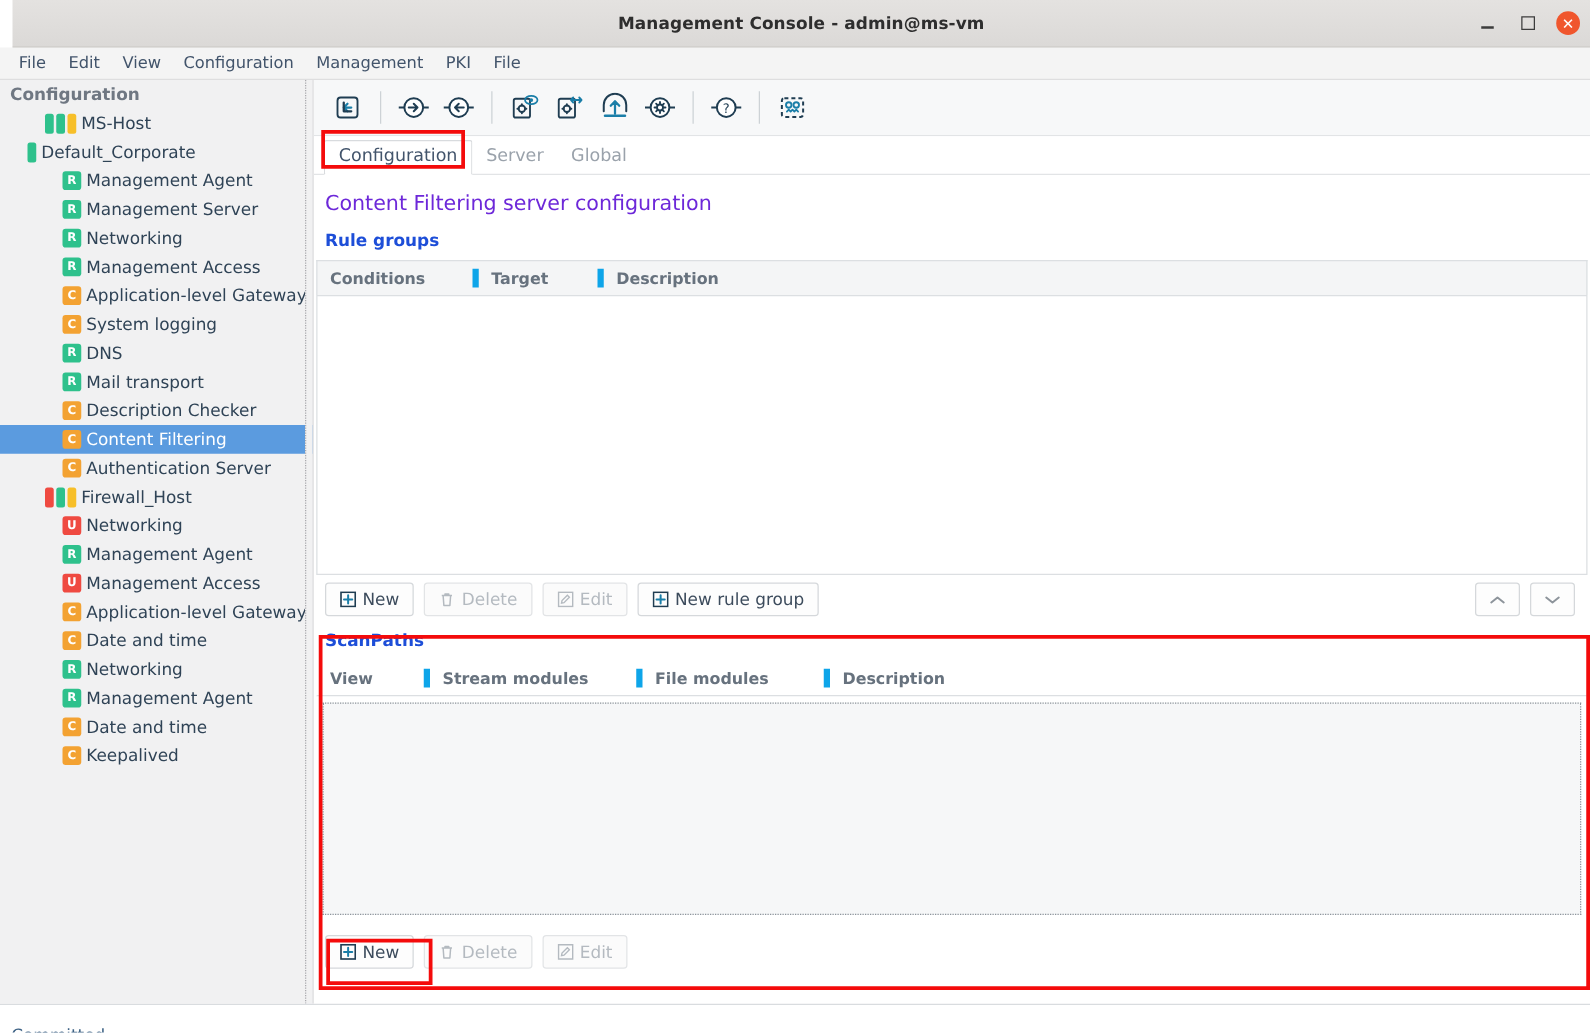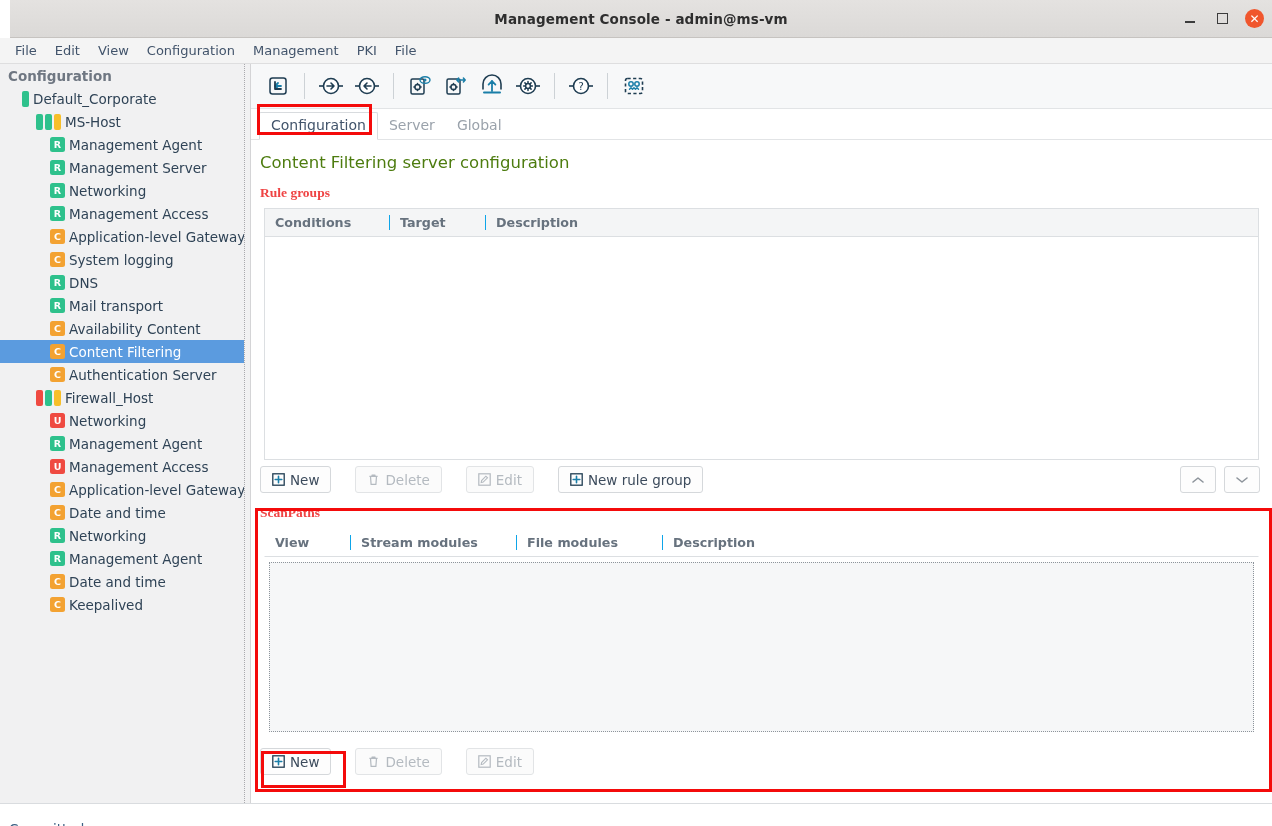--- a/index.html
+++ b/index.html
@@ -204,48 +204,47 @@
     color: #42546b;
     background: #ffffff;
     border: 1px solid #d8dbde;
     border-bottom-color: #ffffff;
     border-radius: 2px 2px 0 0;
     margin-bottom: -1px;
   }
 
   .page-title {
     font-size: 16.5px;
-    color: #4d7c0f;
+    color: #6d28d9;
     padding: 13px 16px 10px 9px;
   }
 
   .section-label {
     font-size: 13.5px;
     font-weight: bold;
-    color: #ef4444;
+    color: #1d4ed8;
     padding: 3px 0 7px 9px;
-    font-family: Liberation Serif, serif;
-  }
-
-  
-  .table-wrap { margin: 0 13px; }
+  }
+
+  
+  .table-wrap { margin: 0 2px; }
   .thead {
     display: flex;
     align-items: center;
     height: 27px;
     background: #f4f5f6;
     border: 1px solid #dcdfe2;
     border-bottom: none;
   }
   .th {
     font-size: 12.7px;
     font-weight: bold;
     color: #67727e;
     padding: 0 10px;
-    border-left: 1px solid #0ea5e9;
+    border-left: 5px solid #0ea5e9;
     height: 15px;
     line-height: 15px;
     display: flex;
     align-items: center;
   }
   .th:first-child { border-left: none; }
   .tbody {
     background: #ffffff;
     border: 1px solid #dcdfe2;
     border-top: 1px solid #dcdfe2;
@@ -255,21 +254,21 @@
     border: 1px dotted #8d949b;
     background: #f6f7f8;
     height: calc(100% - 10px);
     box-sizing: border-box;
   }
 
   
   .btnrow {
     display: flex;
     align-items: center;
-    gap: 24px;
+    gap: 8px;
     padding: 6px 9px;
   }
   .btn {
     display: inline-flex;
     align-items: center;
     gap: 5px;
     height: 25px;
     padding: 0 11px;
     border: 1px solid #d5d8db;
     border-radius: 3px;
@@ -346,34 +345,34 @@
   <div class="menu-item">Management</div>
   <div class="menu-item">PKI</div>
   <div class="menu-item">File</div>
 </div>
 
 <div class="workarea">
 
   <div class="sidebar">
     <div class="tree-root-label">Configuration</div>
     <div id="tree-container">
-        <div class="tree-node" style="padding-left: 22px;">
-          <span class="bars">
-            <span class="bar" style="background: rgb(46, 193, 140);"></span>
-          </span>
-          <span class="node-label">Default_Corporate</span>
-        </div>
         <div class="tree-node" style="padding-left: 36px;">
           <span class="bars">
             <span class="bar" style="background: rgb(46, 193, 140);"></span>
             <span class="bar" style="background: rgb(46, 193, 140);"></span>
             <span class="bar" style="background: rgb(247, 191, 41);"></span>
           </span>
           <span class="node-label">MS-Host</span>
         </div>
+        <div class="tree-node" style="padding-left: 22px;">
+          <span class="bars">
+            <span class="bar" style="background: rgb(46, 193, 140);"></span>
+          </span>
+          <span class="node-label">Default_Corporate</span>
+        </div>
         <div class="tree-node" style="padding-left: 50px;">
           <span class="badge" style="background: rgb(46, 193, 140);">R</span>
           <span class="node-label">Management Agent</span>
         </div>
         <div class="tree-node" style="padding-left: 50px;">
           <span class="badge" style="background: rgb(46, 193, 140);">R</span>
           <span class="node-label">Management Server</span>
         </div>
         <div class="tree-node" style="padding-left: 50px;">
           <span class="badge" style="background: rgb(46, 193, 140);">R</span>
@@ -394,21 +393,21 @@
         <div class="tree-node" style="padding-left: 50px;">
           <span class="badge" style="background: rgb(46, 193, 140);">R</span>
           <span class="node-label">DNS</span>
         </div>
         <div class="tree-node" style="padding-left: 50px;">
           <span class="badge" style="background: rgb(46, 193, 140);">R</span>
           <span class="node-label">Mail transport</span>
         </div>
         <div class="tree-node" style="padding-left: 50px;">
           <span class="badge" style="background: rgb(243, 162, 50);">C</span>
-          <span class="node-label">Availability Content</span>
+          <span class="node-label">Description Checker</span>
         </div>
         <div class="tree-node selected" style="padding-left: 50px;">
           <span class="badge" style="background: rgb(243, 162, 50);">C</span>
           <span class="node-label">Content Filtering</span>
         </div>
         <div class="tree-node" style="padding-left: 50px;">
           <span class="badge" style="background: rgb(243, 162, 50);">C</span>
           <span class="node-label">Authentication Server</span>
         </div>
         <div class="tree-node" style="padding-left: 36px;">

